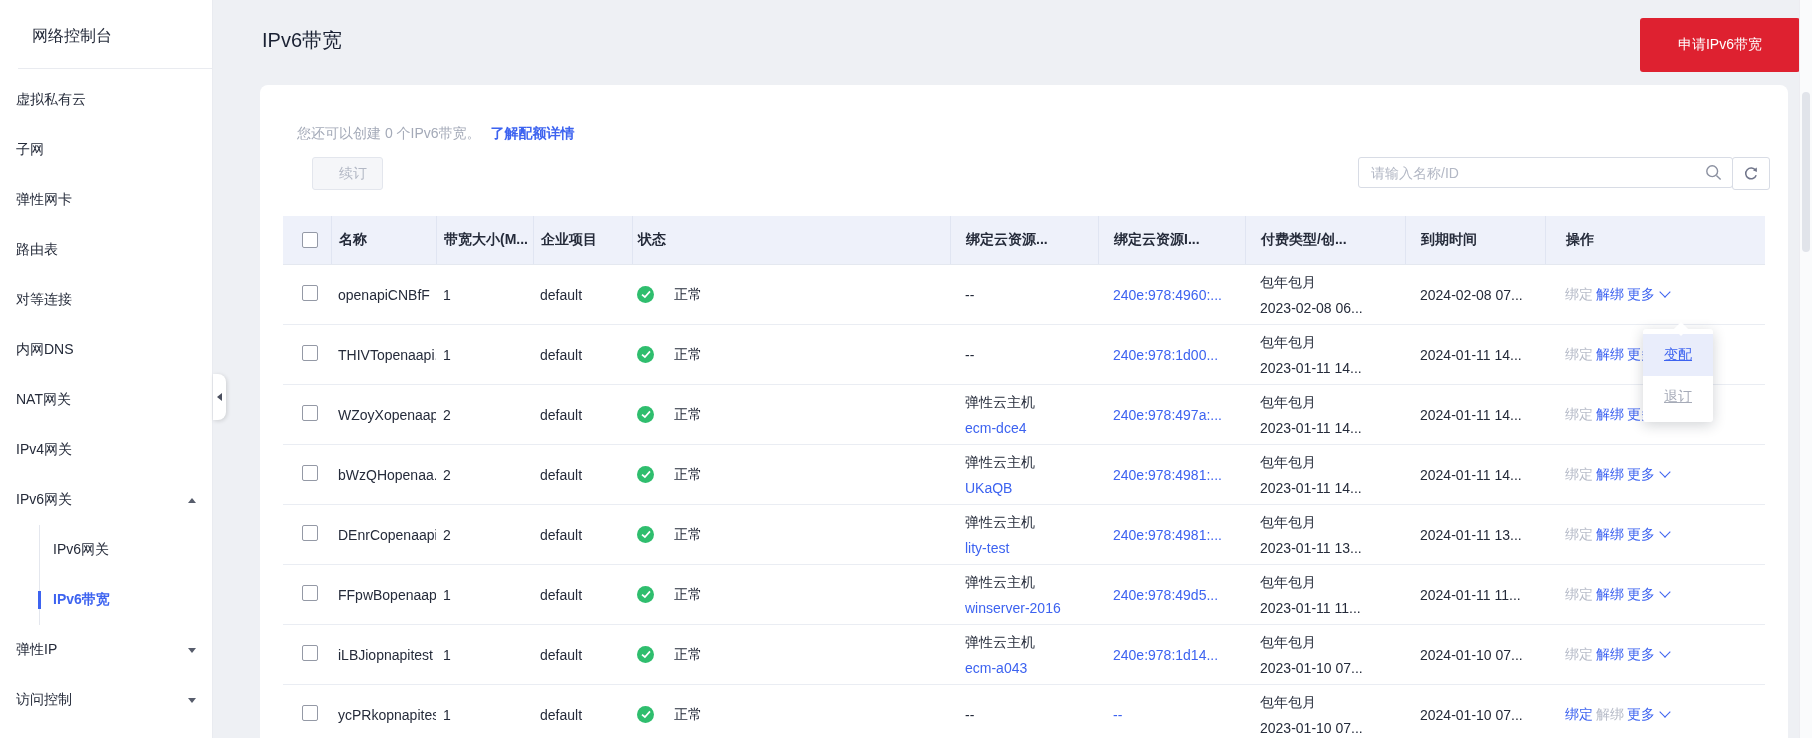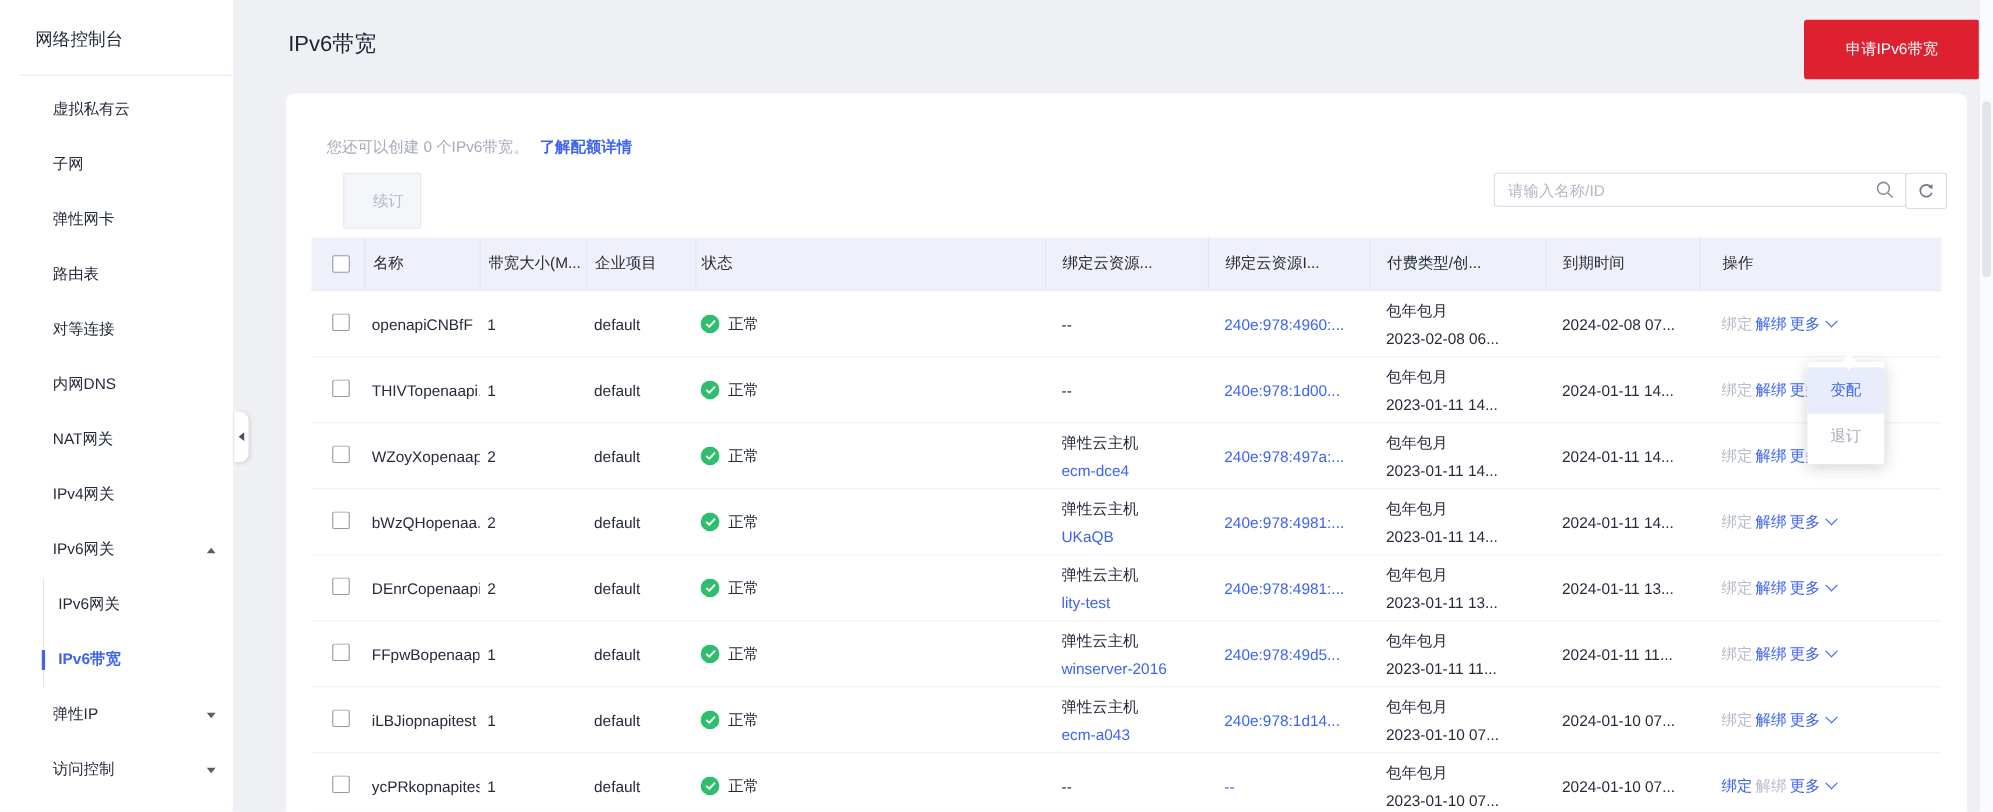--- a/index.html
+++ b/index.html
@@ -6,71 +6,71 @@
   body{
     width:1812px;height:738px;position:relative;overflow:hidden;
     background:#eef0f4;color:#252b3a;
     font-family:"Liberation Sans","DejaVu Sans",sans-serif;font-size:14px;
   }
   
   .sidebar{position:absolute;left:0;top:0;width:213px;height:100%;background:#fff;border-right:1px solid #e9ebf0;box-sizing:border-box;}
   .sb-title{position:absolute;left:32px;top:26px;font-size:16px;color:#252b3a;text-align:center;}
   .sb-divider{position:absolute;left:18px;right:0;top:68px;height:1px;background:#e9ebf0;}
   .sb-nav{position:absolute;left:0;right:0;top:75px;}
-  .sb-item{height:50px;display:flex;align-items:center;padding:0 16px 0 48px;font-size:14px;color:#252b3a;cursor:pointer;}
+  .sb-item{height:50px;display:flex;align-items:center;padding:0 16px 0 16px;font-size:14px;color:#252b3a;cursor:pointer;}
   .sb-item .arrow{margin-left:auto;}
   .tri-up{width:0;height:0;border-left:4px solid transparent;border-right:4px solid transparent;border-bottom:5px solid #575d6c;}
   .tri-down{width:0;height:0;border-left:4px solid transparent;border-right:4px solid transparent;border-top:5px solid #575d6c;}
   .sb-sub{margin-left:39px;border-left:1px solid #e4e7ee;}
   .sb-subitem{height:50px;display:flex;align-items:center;padding-left:13px;position:relative;color:#252b3a;cursor:pointer;font-size:14px;}
   .sb-subitem.active{color:#3d63f0;font-weight:bold;}
   .sb-subitem.active::before{content:"";position:absolute;left:-2px;top:16px;width:3px;height:18px;background:#3d63f0;}
   .collapse-tab{position:absolute;left:213px;top:374px;width:13px;height:46px;background:#fff;border-radius:0 8px 8px 0;box-shadow:1px 1px 4px rgba(0,0,0,.14);display:flex;align-items:center;justify-content:center;z-index:5;cursor:pointer;}
   .tri-left{width:0;height:0;border-top:4px solid transparent;border-bottom:4px solid transparent;border-right:5px solid #4a4f5e;}
   
   .page-title{position:absolute;left:262px;top:27px;font-size:20px;line-height:26px;color:#1a2133;}
   .apply-btn{position:absolute;left:1640px;top:18px;width:160px;height:54px;background:#de2130;color:#fff;border:none;border-radius:3px;font-size:14px;cursor:pointer;font-family:inherit;}
   
   .card{position:absolute;left:260px;top:85px;width:1528px;bottom:-12px;background:#fff;border-radius:8px 8px 0 0;}
   .quota{position:absolute;left:37px;top:40px;font-size:14px;white-space:nowrap;}
   .quota .q-text{color:#a4aab8;}
   .quota .q-link{color:#3d63f0;margin-left:10px;cursor:pointer;font-weight:bold;}
-  .renew-btn{position:absolute;left:52px;top:72px;width:71px;height:51px;background:#f5f6f9;border:1px solid #e3e6ed;border-radius:3px;color:#b3b8c5;font-size:14px;font-family:inherit;padding-left:17px;}
+  .renew-btn{position:absolute;left:52px;top:72px;width:71px;height:33px;background:#f5f6f9;border:1px solid #e3e6ed;border-radius:3px;color:#b3b8c5;font-size:14px;font-family:inherit;padding-left:17px;}
   .search-wrap{position:absolute;left:1083px;top:72px;width:375px;height:31px;padding-left:15px;}
   .search-wrap input{width:100%;height:100%;box-sizing:border-box;border:1px solid #d8dce5;border-radius:3px;padding:0 38px 0 12px;font-size:14px;color:#252b3a;font-family:inherit;outline:none;}
   .search-wrap input::placeholder{color:#b3b8c5;}
   .search-icon{position:absolute;right:11px;top:7px;cursor:pointer;}
   .refresh-btn{position:absolute;left:1472px;top:72px;width:36px;height:31px;border:1px solid #d8dce5;border-radius:3px;background:#fff;display:flex;align-items:center;justify-content:center;cursor:pointer;}
   
   .table{position:absolute;left:23px;top:131px;width:1482px;}
   .cols{display:grid;grid-template-columns:48px 105px 97px 99px 318px 148px 147px 160px 140px 220px;}
-  .thead{height:48px;background:#eef1fa;align-items:center;font-weight:normal;color:#252b3a;border-bottom:1px solid #e4e8f0;}
+  .thead{height:48px;background:#eef1fa;align-items:center;font-weight:bold;color:#252b3a;border-bottom:1px solid #e4e8f0;}
   .thead .th{height:100%;display:flex;align-items:center;border-left:1px solid #e0e5f2;overflow:hidden;white-space:nowrap;box-sizing:border-box;}
   .thead .th:first-child{border-left:none;}
   .row{height:59px;border-bottom:1px solid #eaedf3;align-items:center;background:#fff;}
   .td{overflow:hidden;white-space:nowrap;}
   .cols > :nth-child(1){padding-left:19px;box-sizing:border-box;}
   .cols > :nth-child(2),.cols > :nth-child(3),.cols > :nth-child(4){padding-left:7px;box-sizing:border-box;}
   .cols > :nth-child(5){padding-left:5px;box-sizing:border-box;}
   .cols > :nth-child(6),.cols > :nth-child(7),.cols > :nth-child(8),.cols > :nth-child(9){padding-left:15px;box-sizing:border-box;}
   .cols > :nth-child(10){padding-left:20px;box-sizing:border-box;}
   .cb{display:inline-block;width:16px;height:16px;border:1px solid #9499a6;border-radius:2px;background:#fff;box-sizing:border-box;cursor:pointer;}
   .two-line{line-height:26px;}
   .lnk{color:#3d63f0;cursor:pointer;}
-  .status{display:flex;gap:8px;}
+  .status{display:flex;gap:20px;}
   .st-ic{width:17px;height:17px;border-radius:50%;background:#2fbe6e;display:flex;align-items:center;justify-content:center;flex:none;}
   .ops{display:flex;gap:3px;align-items:center;}
   .op{cursor:pointer;white-space:nowrap;}
   .op.blue{color:#3d63f0;}
   .op.gray{color:#b7bcc9;cursor:default;}
   .chev{display:inline-block;width:7px;height:7px;border-right:1.5px solid #3d63f0;border-bottom:1.5px solid #3d63f0;transform:rotate(45deg);margin-left:6px;vertical-align:3px;}
   
   .dropdown{position:absolute;left:1643px;top:329px;width:70px;background:#fff;border-radius:3px;box-shadow:0 3px 14px rgba(26,33,51,.20);padding:5px 0 4px;z-index:20;}
   .dropdown .notch{position:absolute;top:-5px;left:33px;width:10px;height:10px;background:#fff;transform:rotate(45deg);}
-  .dd-item{height:42px;display:flex;align-items:center;justify-content:center;font-size:14px;color:#575d6c;cursor:pointer;}
+  .dd-item{height:42px;display:flex;align-items:center;justify-content:center;font-size:14px;color:#575d6c;cursor:pointer;text-decoration:underline;}
   .dd-item.highlight{background:#e9edfb;color:#3d63f0;}
   .dd-item.disabled{color:#a6abb8;}
   
   .scroll-track{position:absolute;right:0;top:0;width:12px;height:100%;background:#fafbfc;border-left:1px solid #ececf1;}
   .scroll-thumb{position:absolute;right:2px;top:92px;width:8px;height:160px;border-radius:4px;background:#e1e4ea;}
 </style>
 </head>
 <body>
 
 <div class="sidebar">

